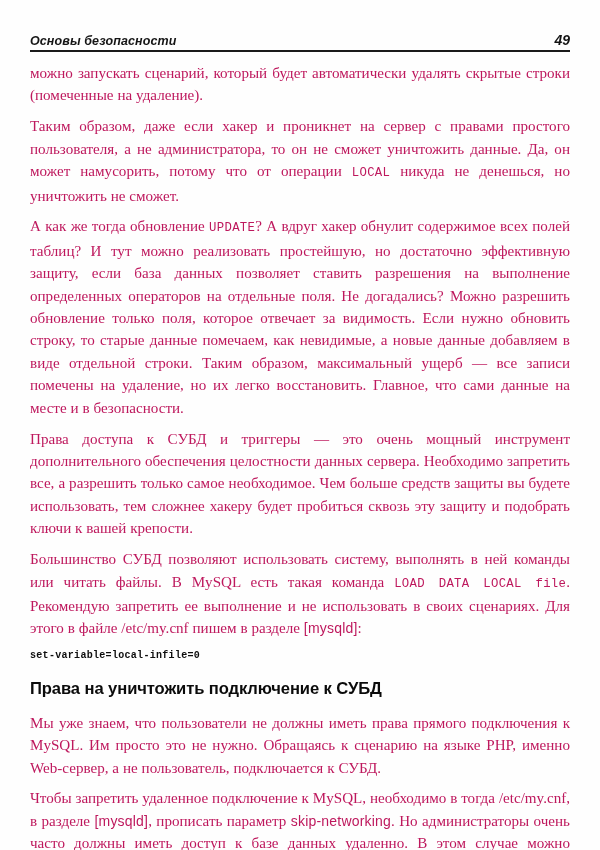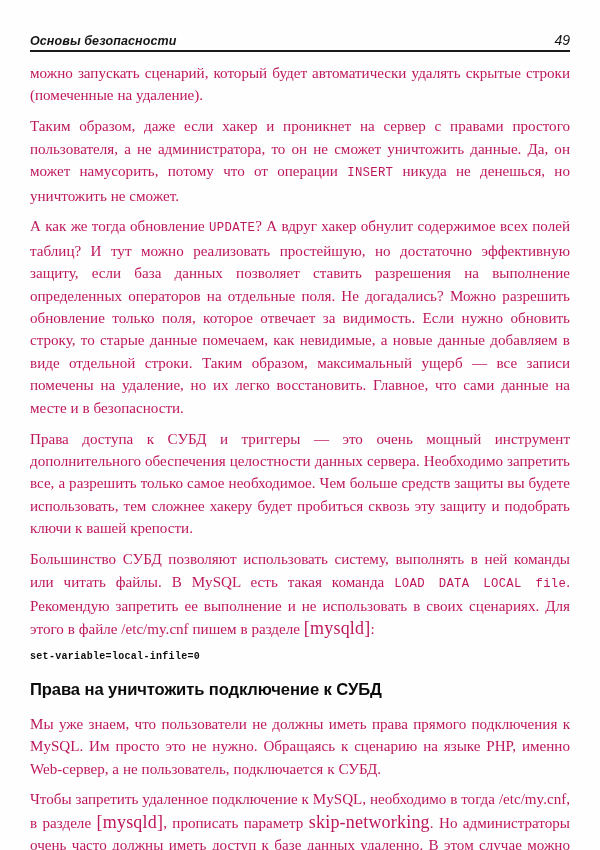--- a/index.html
+++ b/index.html
@@ -39,21 +39,21 @@
     font-family: "Liberation Sans", "DejaVu Sans", sans-serif;
     font-style: italic;
     font-weight: bold;
     font-size: 12.5px;
     letter-spacing: 0.1px;
     color: #151515;
   }
   .running-head-page {
     font-family: "Liberation Sans", "DejaVu Sans", sans-serif;
     font-style: italic;
-    font-weight: normal;
+    font-weight: bold;
     font-size: 14px;
     color: #121212;
   }
   .head-rule {
     position: absolute;
     left: 30px;
     top: 50px;
     width: 540px;
     height: 2.2px;
     background: #1a1a1a;
@@ -74,22 +74,22 @@
     text-align: justify;
     text-justify: inter-word;
     word-spacing: 0.1px;
     color: #be185d;
     -webkit-font-smoothing: none;
   }
 
   p.para.tight { margin-bottom: 7px; }
 
   code, .mono {
-    font-family: Liberation Serif, serif;
-    font-size: 18px;
+    font-family: Liberation Sans, sans-serif;
+    font-size: 14px;
     letter-spacing: 0.2px;
   }
   .sc {
     
     font-family: "Liberation Mono", "DejaVu Sans Mono", monospace;
     font-size: 12.3px;
     letter-spacing: 0.3px;
   }
 
   pre.codeblock {
@@ -119,21 +119,21 @@
   <div class="running-head">
     <span class="running-head-title">Основы безопасности</span>
     <span class="running-head-page">49</span>
   </div>
   <div class="head-rule"></div>
 
   <div class="content">
 
     <p class="para"><span>можно запускать сценарий, который будет автоматически удалять скрытые строки (помеченные на удаление).</span></p>
 
-    <p class="para"><span>Таким образом, даже если хакер и проникнет на сервер с правами простого пользователя, а не администратора, то он не сможет уничтожить данные. Да, он может намусорить, потому что от операции </span><span class="sc">INSERT</span><span> никуда не денешься, но уничтожить не сможет.</span></p>
+    <p class="para"><span>Таким образом, даже если хакер и проникнет на сервер с правами простого пользователя, а не администратора, то он не сможет уничтожить данные. Да, он может намусорить, потому что от операции </span><span class="sc">LOCAL</span><span> никуда не денешься, но уничтожить не сможет.</span></p>
 
     <p class="para"><span>А как же тогда обновление </span><span class="sc">UPDATE</span><span>? А вдруг хакер обнулит содержимое всех полей таблиц? И тут можно реализовать простейшую, но достаточно эффективную защиту, если база данных позволяет ставить разрешения на выполнение определенных операторов на отдельные поля. Не догадались? Можно разрешить обновление только поля, которое отвечает за видимость. Если нужно обновить строку, то старые данные помечаем, как невидимые, а новые данные добавляем в виде отдельной строки. Таким образом, максимальный ущерб — все записи помечены на удаление, но их легко восстановить. Главное, что сами данные на месте и в безопасности.</span></p>
 
     <p class="para"><span>Права доступа к СУБД и триггеры — это очень мощный инструмент дополнительного обеспечения целостности данных сервера. Необходимо запретить все, а разрешить только самое необходимое. Чем больше средств защиты вы будете использовать, тем сложнее хакеру будет пробиться сквозь эту защиту и подобрать ключи к вашей крепости.</span></p>
 
     <p class="para tight"><span>Большинство СУБД позволяют использовать систему, выполнять в ней команды или читать файлы. В MySQL есть такая команда </span><span class="sc">LOAD DATA LOCAL file</span><span>. Рекомендую запретить ее выполнение и не использовать в своих сценариях. Для этого в файле /etc/my.cnf пишем в разделе </span><span class="mono">[mysqld]</span><span>:</span></p>
 
     <pre class="codeblock">set-variable=local-infile=0</pre>
 
     <h2 class="section-heading">Права на уничтожить подключение к СУБД</h2>

